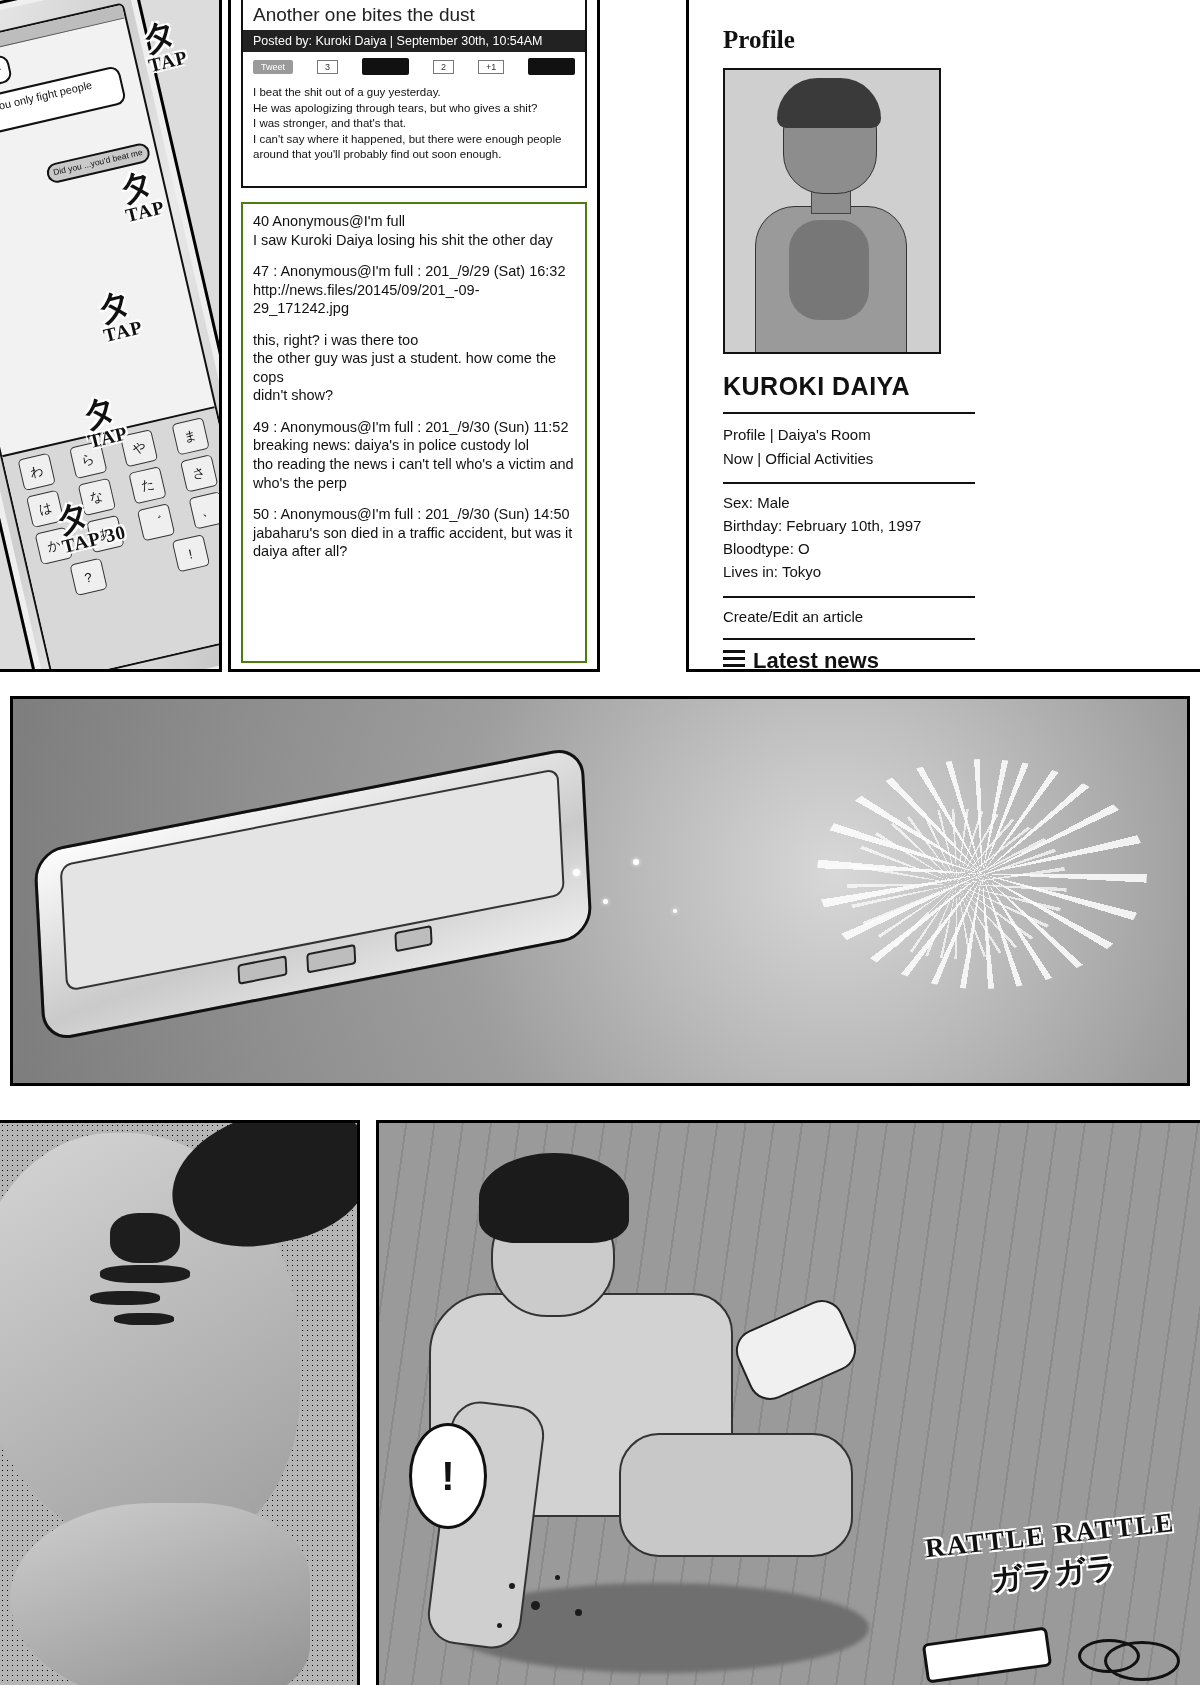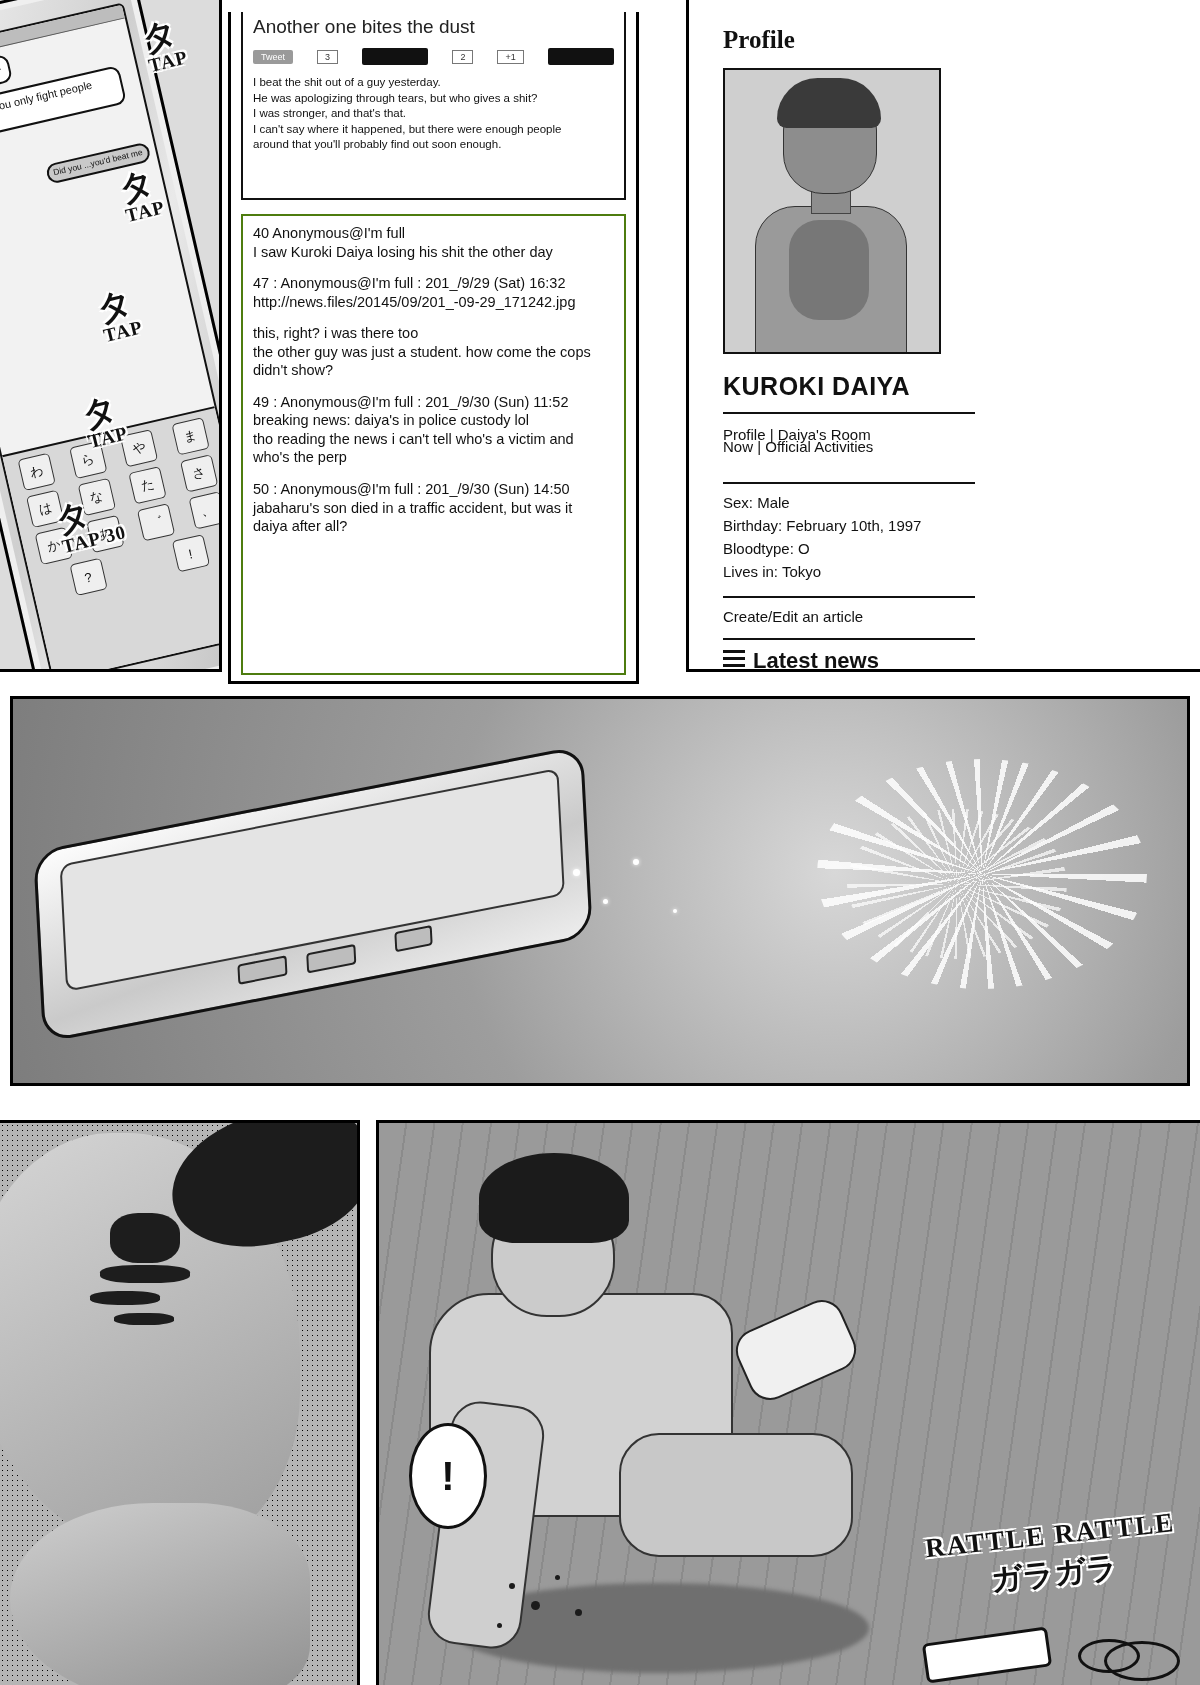--- a/index.html
+++ b/index.html
@@ -4,21 +4,21 @@
 <style>
   html,body{margin:0;padding:0;background:#ffffff;}
   body{width:1200px;height:1685px;font-family:"Liberation Sans",sans-serif;color:#111;overflow:hidden;}
   .page{position:relative;width:1200px;height:1685px;background:#fff;}
 
   
   .panel{position:absolute;background:#fff;border:3px solid #000;box-sizing:border-box;overflow:hidden;}
 
   
   #panel-phone-tap{left:0;top:0;width:222px;height:672px;border-left:none;border-top:none;}
-  #panel-blog{left:228px;top:0;width:411px;height:672px;border-top:none;margin-top:12px;}
+  #panel-blog{left:228px;top:0;width:372px;height:672px;border-top:none;}
   #panel-profile{left:686px;top:0;width:514px;height:672px;border-top:none;border-right:none;}
 
   
   .tone{
     background-image:radial-gradient(#000 0.8px, transparent 0.9px);
     background-size:4px 4px;
   }
   .tone-light{
     background-image:radial-gradient(#000 0.6px, transparent 0.7px);
     background-size:5px 5px;
@@ -242,20 +242,21 @@
     <div class="tap tap30" style="left:58px;top:500px">
       <span class="ja">タ</span>
       <span class="en">TAP 30</span>
     </div>
   </div>
 
   <div class="panel" id="panel-blog">
 
     <div class="blog-box">
       <div class="blog-title">Another one bites the dust</div>
+      <div class="blog-meta">Posted by: Kuroki Daiya | September 30th, 10:54AM</div>
 
       <div class="blog-social">
         <span class="sbtn">Tweet</span>
         <span class="scount">3</span>
         <span class="sbtn dark"></span>
         <span class="scount">2</span>
         <span class="scount">+1</span>
         <span class="sbtn dark"></span>
       </div>
 
@@ -312,21 +313,21 @@
         <div class="ph-neck"></div>
         <div class="ph-head"></div>
         <div class="ph-hair"></div>
       </div>
     </div>
 
     <div class="profile-name">KUROKI DAIYA</div>
 
     <div class="prof-rule" style="top:412px"></div>
     <div class="prof-text" style="top:424px">Profile | Daiya's Room</div>
-    <div class="prof-text" style="top:436px">Now | Official Activities</div>
+    <div class="prof-text" style="top:448px">Now | Official Activities</div>
     <div class="prof-rule" style="top:482px"></div>
 
     <div class="prof-text" style="top:492px">Sex: Male</div>
     <div class="prof-text" style="top:515px">Birthday: February 10th, 1997</div>
     <div class="prof-text" style="top:538px">Bloodtype: O</div>
     <div class="prof-text" style="top:561px">Lives in: Tokyo</div>
 
     <div class="prof-rule" style="top:596px"></div>
     <div class="prof-text" style="top:606px">Create/Edit an article</div>
     <div class="prof-rule" style="top:638px"></div>

